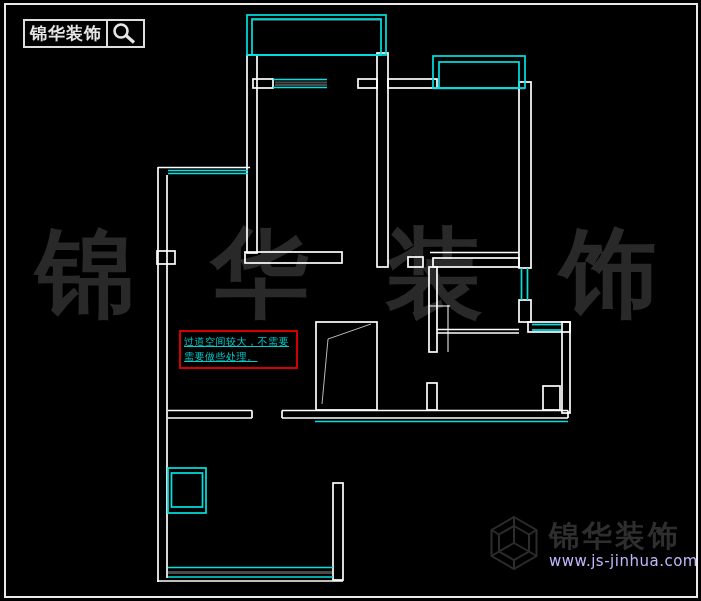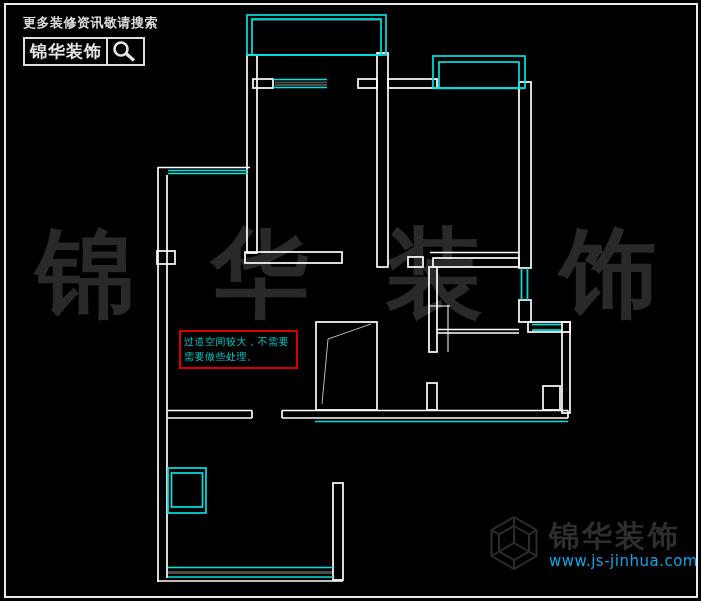--- a/index.html
+++ b/index.html
@@ -13,37 +13,37 @@
              justify-content:space-between;z-index:1;
              font-family:"DejaVu Serif",serif;font-weight:bold;font-size:98px;
              color:#292929;line-height:1;}
   
   #plan{position:absolute;left:0;top:0;z-index:2;}
   
   .callout{position:absolute;z-index:3;border:2px solid #d40000;
            color:#00cfcf;font-size:10px;line-height:14px;
            padding:2px 2px 1px 3px;letter-spacing:0.5px;white-space:nowrap;}
   #callout-bathroom{left:402px;top:264px;width:108px;height:29px;}
-  #callout-hallway{left:179px;top:330px;width:110px;height:32px;line-height:15px;}
+  #callout-hallway{left:179px;top:330px;width:110px;height:32px;line-height:15px;text-decoration:underline;}
   .callout span{display:block;}
   
   #header{position:absolute;left:23px;top:14px;z-index:3;color:#dedede;}
   #search-hint{font-size:13px;font-weight:bold;letter-spacing:0.5px;}
   #search-box{margin-top:5px;width:118px;height:25px;border:2px solid #dedede;
               display:flex;align-items:center;}
   #search-brand{font-family:"DejaVu Serif",serif;font-weight:bold;font-size:17px;
                 letter-spacing:1px;padding:0 4px 0 5px;color:#e6e6e6;}
   #search-sep{width:2px;height:25px;background:#dedede;}
   #search-icon{padding:0 2px;display:flex;align-items:center;}
   
   #footer{position:absolute;left:487px;top:516px;z-index:3;display:flex;align-items:center;}
   #footer-text{margin-left:8px;}
   #footer-brand{font-family:"DejaVu Serif",serif;font-weight:bold;font-size:30px;
                 letter-spacing:3px;color:#2e2e2e;line-height:30px;}
-  #footer-url{font-size:15px;color:#0ea5e9;letter-spacing:0.5px;margin-top:1px;}
+  #footer-url{font-size:15px;color:#c4b5fd;letter-spacing:0.5px;margin-top:1px;}
 </style>
 </head>
 <body>
 
 <div id="screen">
 
   <div id="watermark">
     <span>锦</span>
     <span>华</span>
     <span>装</span>
@@ -139,21 +139,20 @@
   </svg>
 
   <div id="frame"></div>
 
   <div class="callout" id="callout-hallway">
     <span>过道空间较大，不需要</span>
     <span>需要做些处理。</span>
   </div>
 
   <div id="header">
-    <div id="search-hint">更多装修资讯敬请搜索</div>
     <div id="search-box">
       <span id="search-brand">锦华装饰</span>
       <span id="search-sep"></span>
       <span id="search-icon">
         <svg width="28" height="23" viewBox="0 0 28 23">
           <circle cx="11" cy="9" r="6.5" stroke="#e6e6e6" stroke-width="2.6" fill="none"></circle>
           <line x1="16" y1="13.5" x2="24" y2="20.5" stroke="#e6e6e6" stroke-width="3.2"></line>
         </svg>
       </span>
     </div>

